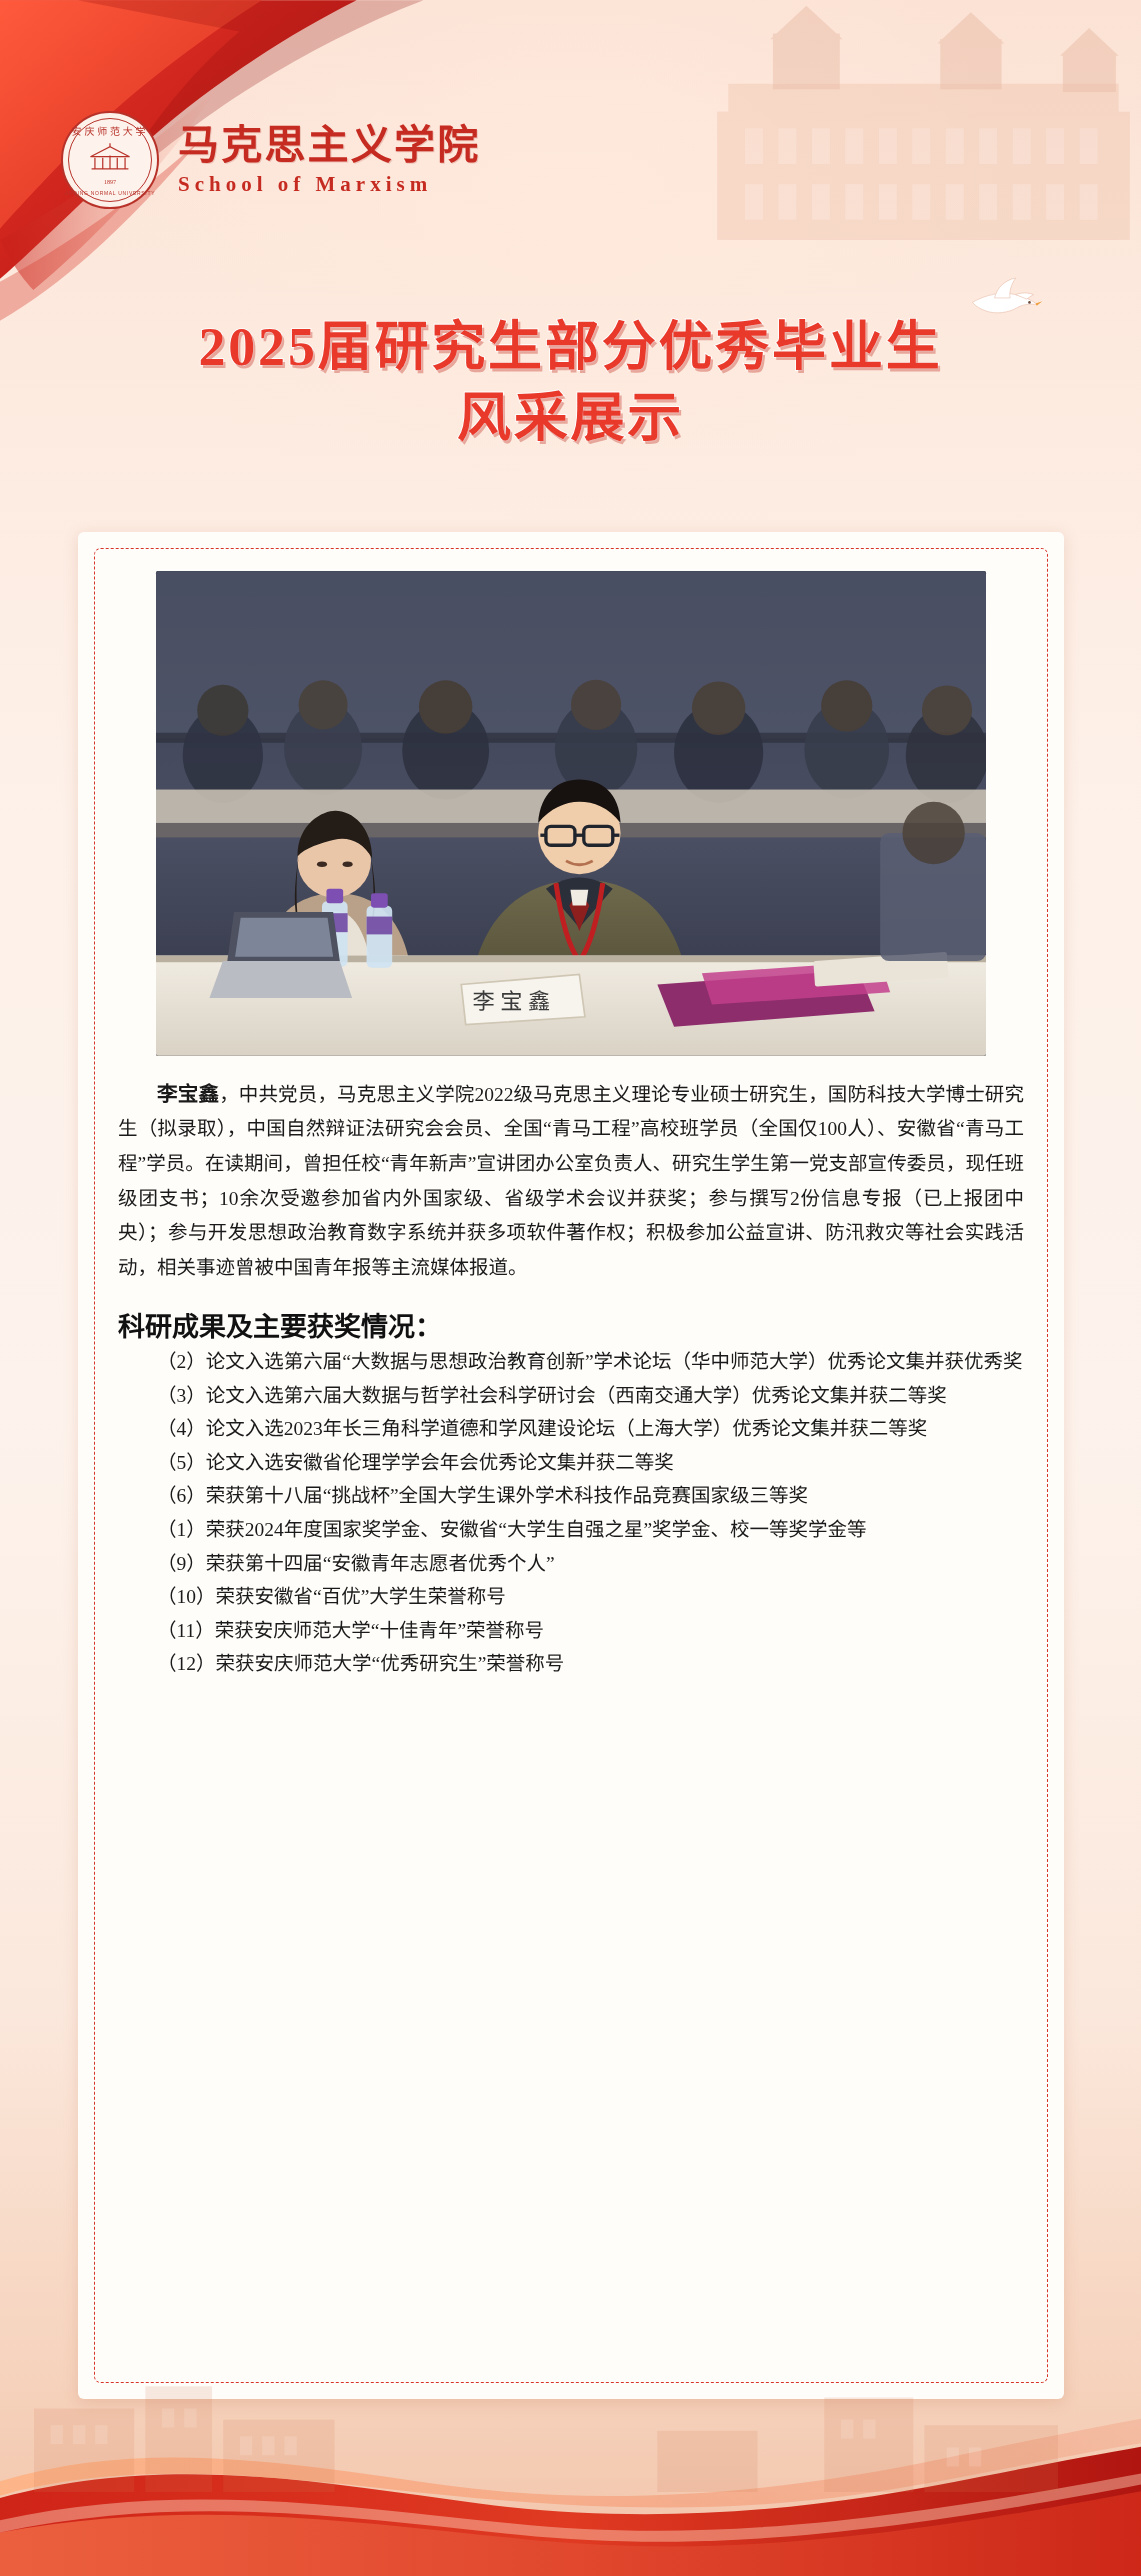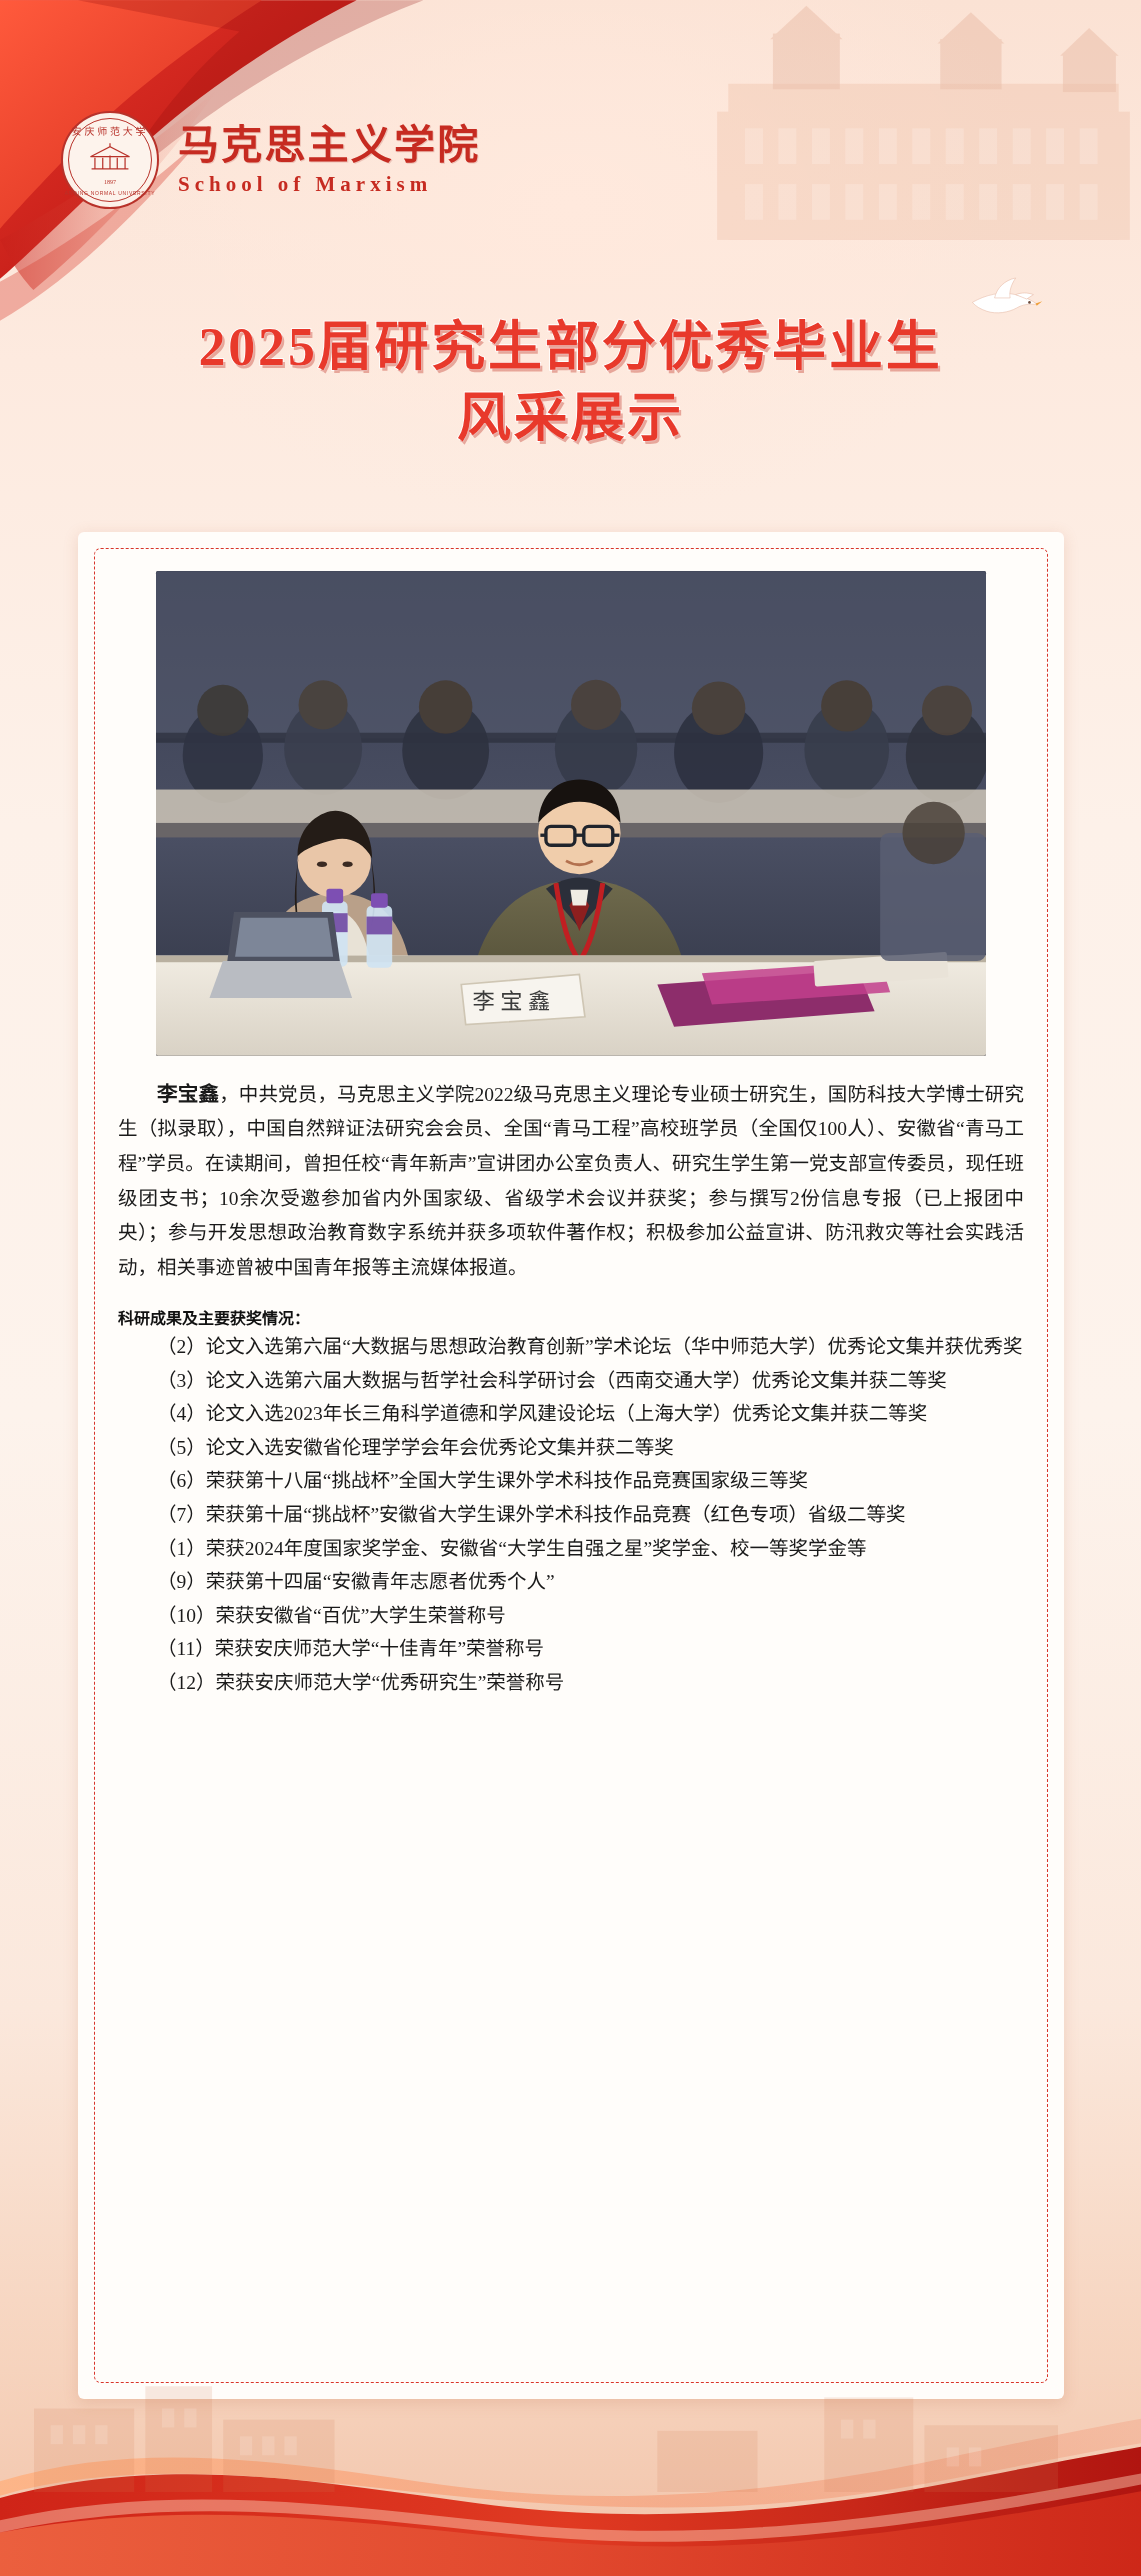--- a/index.html
+++ b/index.html
@@ -192,21 +192,21 @@
     text-align: justify;
     text-justify: inter-ideograph;
     font-family: "Liberation Serif", "DejaVu Serif", serif;
   }
   .bio-name {
     font-weight: bold;
     font-size: 20.6px;
   }
   .indent2 { text-indent: 2em; }
   .section-head {
-    font-size: 16px;
+    font-size: 27px;
     font-weight: bold;
     color: #111;
     margin-top: 5.6px;
     margin-bottom: 1.1px;
   }
   .ach-list { margin: 0; padding: 0; list-style: none; }
   .ach-item {
     font-size: 19.5px;
     line-height: 1.72;
     color: #1a1a1a;
@@ -455,21 +455,20 @@
       <p class="para indent2"><span class="bio-name">李宝鑫</span><span>，中共党员，马克思主义学院2022级马克思主义理论专业硕士研究生，国防科技大学博士研究生（拟录取），中国自然辩证法研究会会员、全国“青马工程”高校班学员（全国仅100人）、安徽省“青马工程”学员。在读期间，曾担任校“青年新声”宣讲团办公室负责人、研究生学生第一党支部宣传委员，现任班级团支书；10余次受邀参加省内外国家级、省级学术会议并获奖；参与撰写2份信息专报（已上报团中央）；参与开发思想政治教育数字系统并获多项软件著作权；积极参加公益宣讲、防汛救灾等社会实践活动，相关事迹曾被中国青年报等主流媒体报道。</span></p>
 
       <div class="section-head">科研成果及主要获奖情况：</div>
 
       <ul class="ach-list">
         <li class="ach-item">（2）论文入选第六届“大数据与思想政治教育创新”学术论坛（华中师范大学）优秀论文集并获优秀奖</li>
         <li class="ach-item">（3）论文入选第六届大数据与哲学社会科学研讨会（西南交通大学）优秀论文集并获二等奖</li>
         <li class="ach-item">（4）论文入选2023年长三角科学道德和学风建设论坛（上海大学）优秀论文集并获二等奖</li>
         <li class="ach-item">（5）论文入选安徽省伦理学学会年会优秀论文集并获二等奖</li>
         <li class="ach-item">（6）荣获第十八届“挑战杯”全国大学生课外学术科技作品竞赛国家级三等奖</li>
-        <li class="ach-item">（7）荣获第十届“挑战杯”安徽省大学生课外学术科技作品竞赛（红色专项）省级二等奖</li>
         <li class="ach-item">（1）荣获2024年度国家奖学金、安徽省“大学生自强之星”奖学金、校一等奖学金等</li>
         <li class="ach-item">（9）荣获第十四届“安徽青年志愿者优秀个人”</li>
         <li class="ach-item">（10）荣获安徽省“百优”大学生荣誉称号</li>
         <li class="ach-item">（11）荣获安庆师范大学“十佳青年”荣誉称号</li>
         <li class="ach-item">（12）荣获安庆师范大学“优秀研究生”荣誉称号</li>
       </ul>
 
     </div>
   </div>
 

